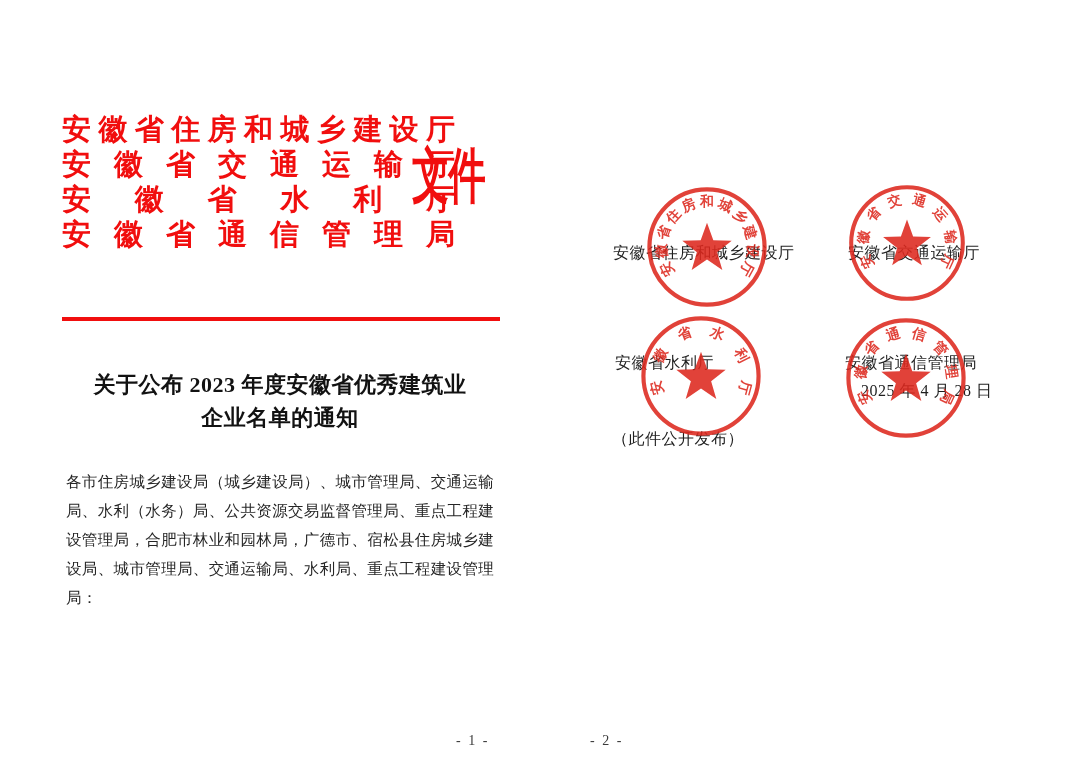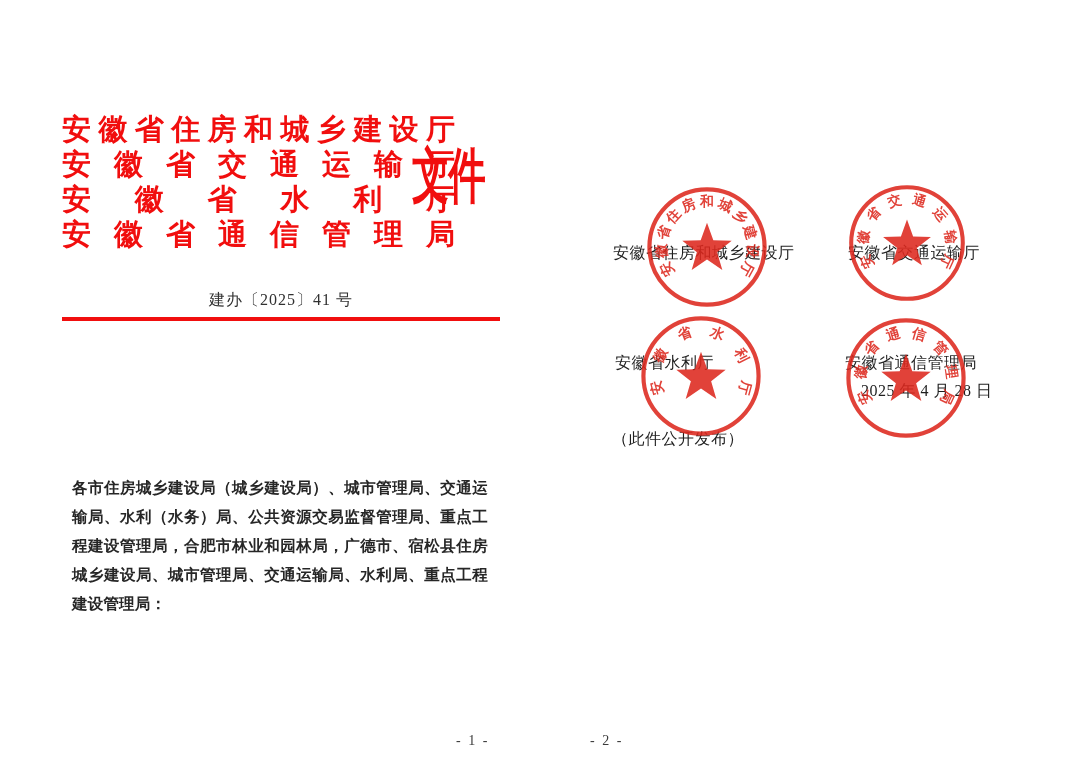--- a/index.html
+++ b/index.html
@@ -45,21 +45,21 @@
   .title{
     position:absolute;left:70px;top:368px;width:420px;margin:0;
     text-align:center;font-size:22px;font-weight:bold;color:#121212;
     line-height:33px;letter-spacing:0.5px;
   }
   .body-text{
     position:absolute;left:58px;top:459px;width:444px;
     font-size:15.5px;line-height:29px;color:var(--ink);
     text-align:justify;text-justify:inter-character;letter-spacing:0.2px;
   }
-  .body-text p{margin:14px;font-weight:bold;}
+  .body-text p{margin:8px;}
   .para-indent{text-indent:2em;}
   .page-num{
     position:absolute;top:733px;font-size:14px;color:#3a3a3a;letter-spacing:2px;white-space:nowrap;
   }
   .pn1{left:456px;}
   .pn2{left:50px;} 
 
   
   .seal-label{
     position:absolute;font-size:16px;color:#1e1e1e;white-space:nowrap;letter-spacing:0.5px;
@@ -87,24 +87,27 @@
 
     <div class="agency-col">
       <div class="agency-line">安徽省住房和城乡建设厅</div>
       <div class="agency-line">安徽省交通运输厅</div>
       <div class="agency-line">安徽省水利厅</div>
       <div class="agency-line">安徽省通信管理局</div>
     </div>
 
     <div class="doc-mark">文件</div>
 
-    <div class="doc-number">建办〔2025〕41 号</div>
 
     <div class="red-rule"></div>
 
+    <h1 class="title">
+      <span>关于公布 2023 年度安徽省优秀建筑业</span><br>
+      <span>企业名单的通知</span>
+    </h1>
 
     <div class="body-text">
       <p>各市住房城乡建设局（城乡建设局）、城市管理局、交通运输局、水利（水务）局、公共资源交易监督管理局、重点工程建设管理局，合肥市林业和园林局，广德市、宿松县住房城乡建设局、城市管理局、交通运输局、水利局、重点工程建设管理局：</p>
     </div>
 
     <div class="page-num pn1">- 1 -</div>
   </section>
 
   <section class="page page2">
 

